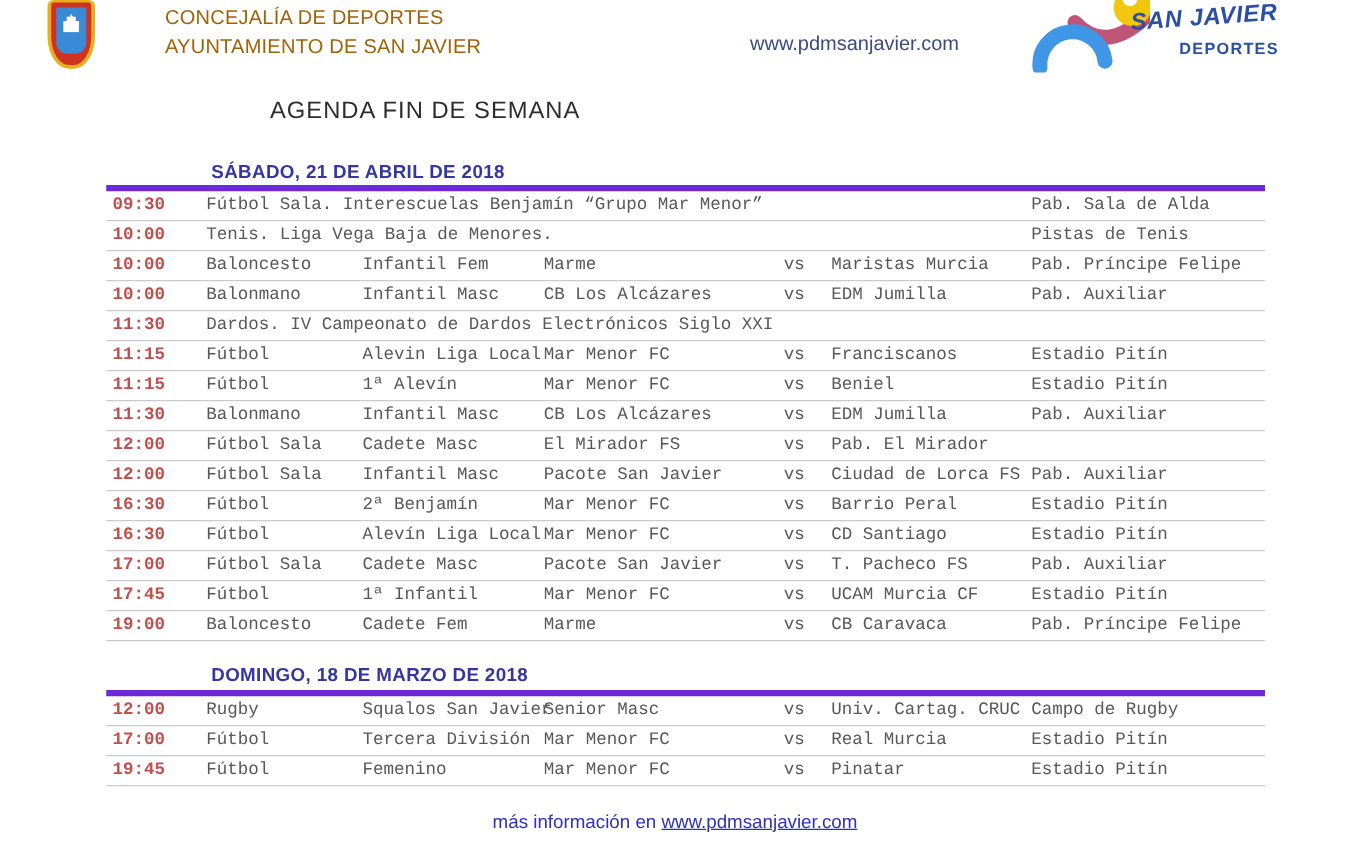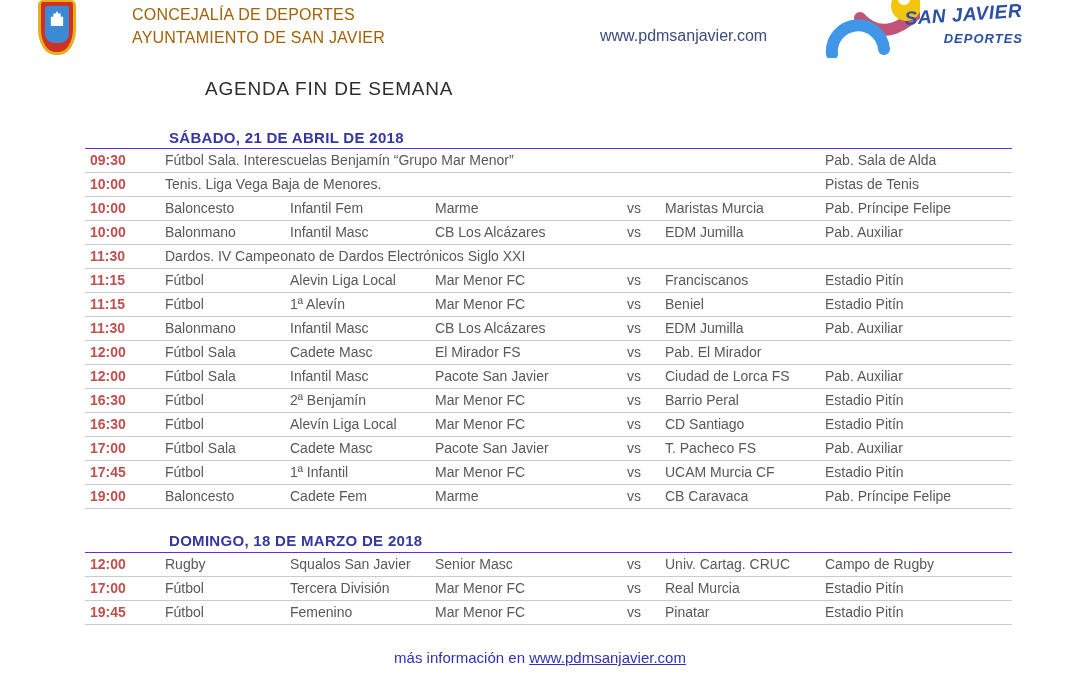--- a/index.html
+++ b/index.html
@@ -17,31 +17,31 @@
     width:13px; height:15px; background:#ffffff;
     clip-path:polygon(0 100%,0 38%,22% 38%,22% 16%,40% 16%,50% 0,60% 16%,78% 16%,78% 38%,100% 38%,100% 100%); }
   .org { position:absolute; left:112px; top:3px; color:#a16207; font-size:16px;
     line-height:23px; font-weight:400; letter-spacing:0.2px;margin-left:20px; }
   .site { position:absolute; left:600px; top:27px; color:#3b4a7f; font-size:16px; }
 
   .brand-icon { position:absolute; left:820px; top:0; }
   .brand-text { position:absolute; left:905px; top:8px; width:118px; color:#2a4fa5; text-align:right; }
   .brand-line1 { font-size:19px; font-weight:700; font-style:italic; letter-spacing:0.5px;
     transform:rotate(-4deg); transform-origin:left bottom; }
-  .brand-line2 { font-size:13px; font-weight:700; font-style:italic; letter-spacing:1px; margin-top:1px; }
-
-  
-  .title { position:absolute; left:205px; top:78px; font-size:19px; color:#2d2d2d; letter-spacing:0.8px; }
+  .brand-line2 { font-size:13px; font-weight:700; letter-spacing:1px; margin-top:1px; }
+
+  
+  .title { position:absolute; left:216px; top:78px; font-size:19px; color:#2d2d2d; letter-spacing:0.8px; }
   .sec-heading { position:absolute; left:137px; font-size:15px; font-weight:700;
     color:#3636a3; letter-spacing:0.3px;margin-left:32px; }
   .sec-heading.sat { top:129px; }
   .sec-heading.sun { top:532px; }
 
   
-  .sched { position:absolute; left:85px; width:927px; border-top:1px solid #6d28d9; }
+  .sched { position:absolute; left:85px; width:927px; border-top:5px solid #6d28d9;font-family:Liberation Mono, monospace; }
   .sched.sat { top:148px; }
   .sched.sun { top:552px; }
   .row { display:grid; grid-template-columns:80px 125px 145px 192px 38px 160px auto;
     height:24px; line-height:23px; border-bottom:1px solid #cbcbcb;
     font-size:14px; color:#585858; white-space:nowrap; }
   .c { overflow:visible; }
   .c.time { color:#c0504d; font-weight:700; padding-left:5px; }
 
   
   .footer { position:absolute; left:0; top:649px; width:100%; text-align:center;

